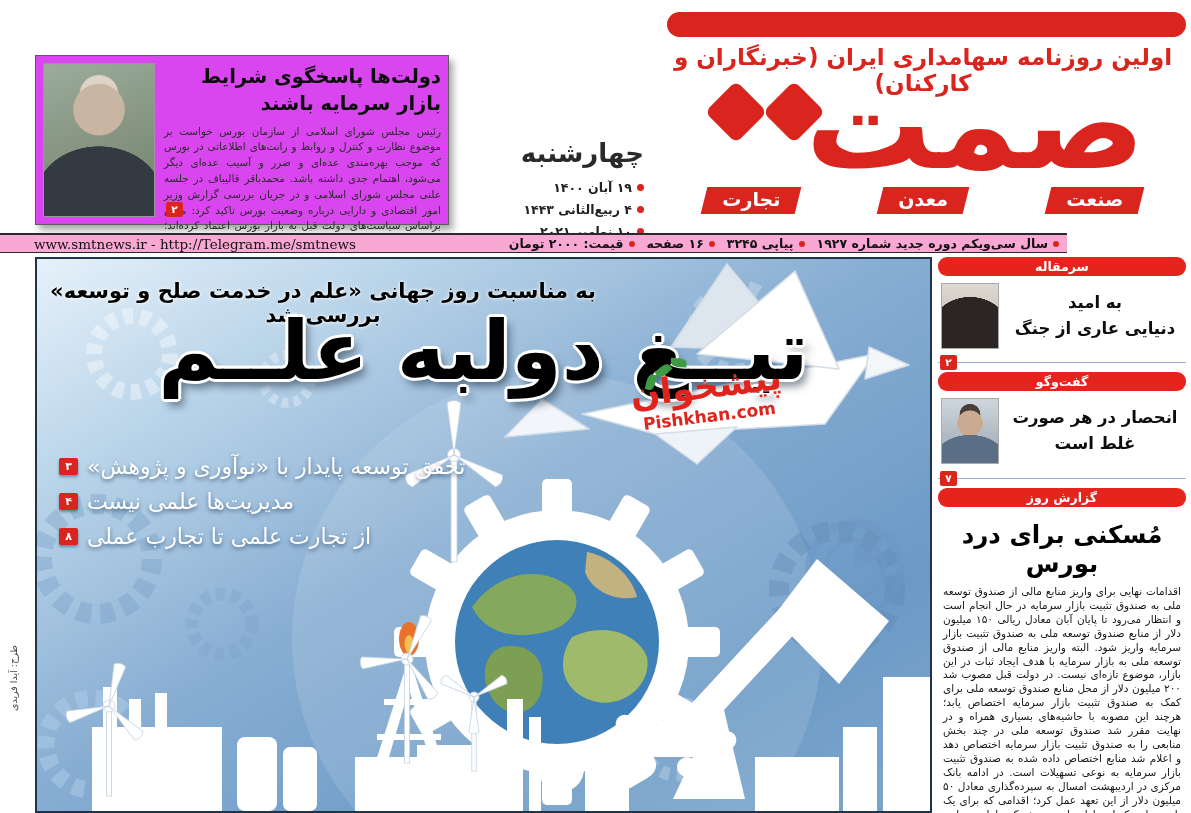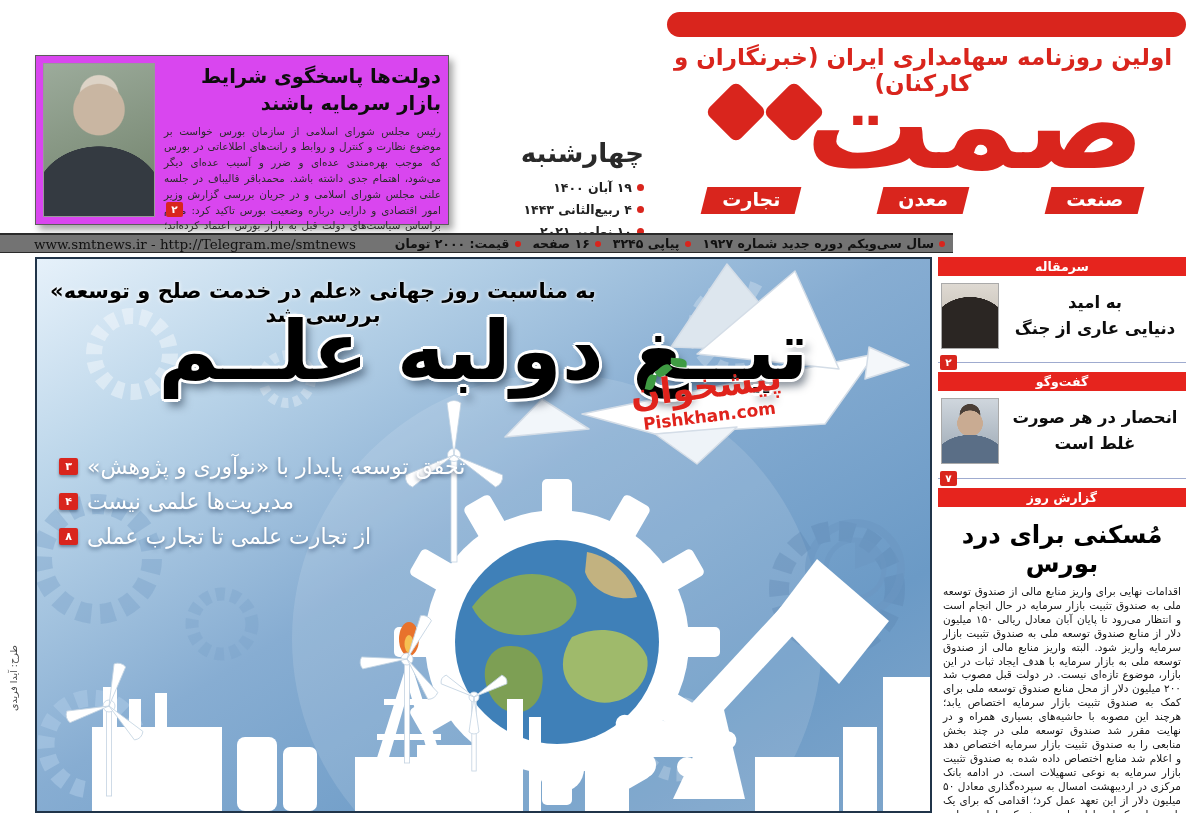--- a/index.html
+++ b/index.html
@@ -37,23 +37,23 @@
         radial-gradient(circle at 50% 20%, #ddd3c6 14%, transparent 15%),
         linear-gradient(160deg,#9cab9b,#6f8069);}
   .lead-text{flex:1;position:relative;}
   .lead-h{font-size:19.5px;font-weight:bold;color:#0d0d0d;line-height:1.4;text-align:right;}
   .lead-b{font-size:10.4px;color:#2b2b2b;text-align:justify;line-height:1.52;margin-top:6px;}
   .badge{display:inline-block;background:var(--red);color:#fff;font-size:10.5px;font-weight:bold;
          min-width:17px;height:15px;line-height:15px;text-align:center;border-radius:2px;padding:0 2px;}
   .lead-badge{position:absolute;left:2px;bottom:0;}
 
   
-  .infobar{position:absolute;left:0;top:233px;width:953px;height:20px;border-top:2px solid #2a2a2a;
+  .infobar{position:absolute;left:0;top:233px;width:1067px;height:20px;border-top:2px solid #2a2a2a;
            border-bottom:1.5px solid #2a2a2a;display:flex;direction:ltr;justify-content:space-between;
-           align-items:center;padding:0 8px 0 34px;background:#737373;}
+           align-items:center;padding:0 8px 0 34px;background:#f9a8d4;}
   .info-left{font-family:"DejaVu Serif",serif;font-size:13.5px;color:#111;}
   .info-left a{color:#111;text-decoration:none;}
   .info-right{direction:rtl;display:flex;gap:12px;align-items:center;font-size:12.5px;font-weight:bold;color:#111;white-space:nowrap;}
   .info-item .dot{width:6px;height:6px;}
 
   
   .hero{position:absolute;left:35px;top:257px;width:897px;height:556px;border:2px solid #203449;overflow:hidden;background:#8fb3d6;}
   .hero svg{position:absolute;left:0;top:0;}
   .kicker{position:absolute;left:2px;top:20px;width:568px;text-align:center;font-size:21px;font-weight:bold;
           color:#000000;text-shadow:0 0 4px rgba(255,255,255,.9),0 0 2px rgba(255,255,255,.9);}
@@ -72,21 +72,21 @@
   .wm-en{color:#e0231c;font-size:17px;font-weight:bold;}
   .leaf{position:absolute;background:#3f9b43;width:16px;height:9px;border-radius:0 50% 0 50%;}
   .leaf1{left:28px;top:-6px;transform:rotate(-35deg);} .leaf2{left:44px;top:-12px;transform:rotate(10deg);}
   .leaf3{left:14px;top:4px;transform:rotate(-70deg);}
   .credit{position:absolute;left:8px;top:645px;height:165px;writing-mode:vertical-rl;transform:rotate(180deg);
           font-size:9.5px;color:#444;letter-spacing:1px;}
 
   
   .sidebar{position:absolute;left:938px;top:257px;width:248px;height:556px;display:flex;flex-direction:column;}
   .sb-band{background:#e6241e;color:#fff;font-size:12.5px;font-weight:bold;text-align:center;
-           height:19px;line-height:19px;border-radius:0;flex:none;}
+           height:19px;line-height:19px;border-radius:9px;flex:none;}
   .sb-sec{position:relative;border-bottom:1px solid #9fabcf;padding:7px 3px 6px;flex:none;}
   .sb-row{display:flex;gap:8px;align-items:center;}
   .sb-photo{flex:none;width:58px;height:66px;border:1px solid #aaa;}
   .sb-photo-w{background:
       radial-gradient(ellipse 70% 52% at 50% 72%, #2b2623 99%, transparent 100%),
       radial-gradient(circle at 50% 42%, #c1a188 26%, transparent 27%),
       linear-gradient(#ded9d2,#b9b2a7);}
   .sb-photo-m{background:
       radial-gradient(ellipse 62% 36% at 50% 92%, #5a6e86 99%, transparent 100%),
       radial-gradient(circle at 50% 38%, #c9ab92 26%, transparent 27%),

